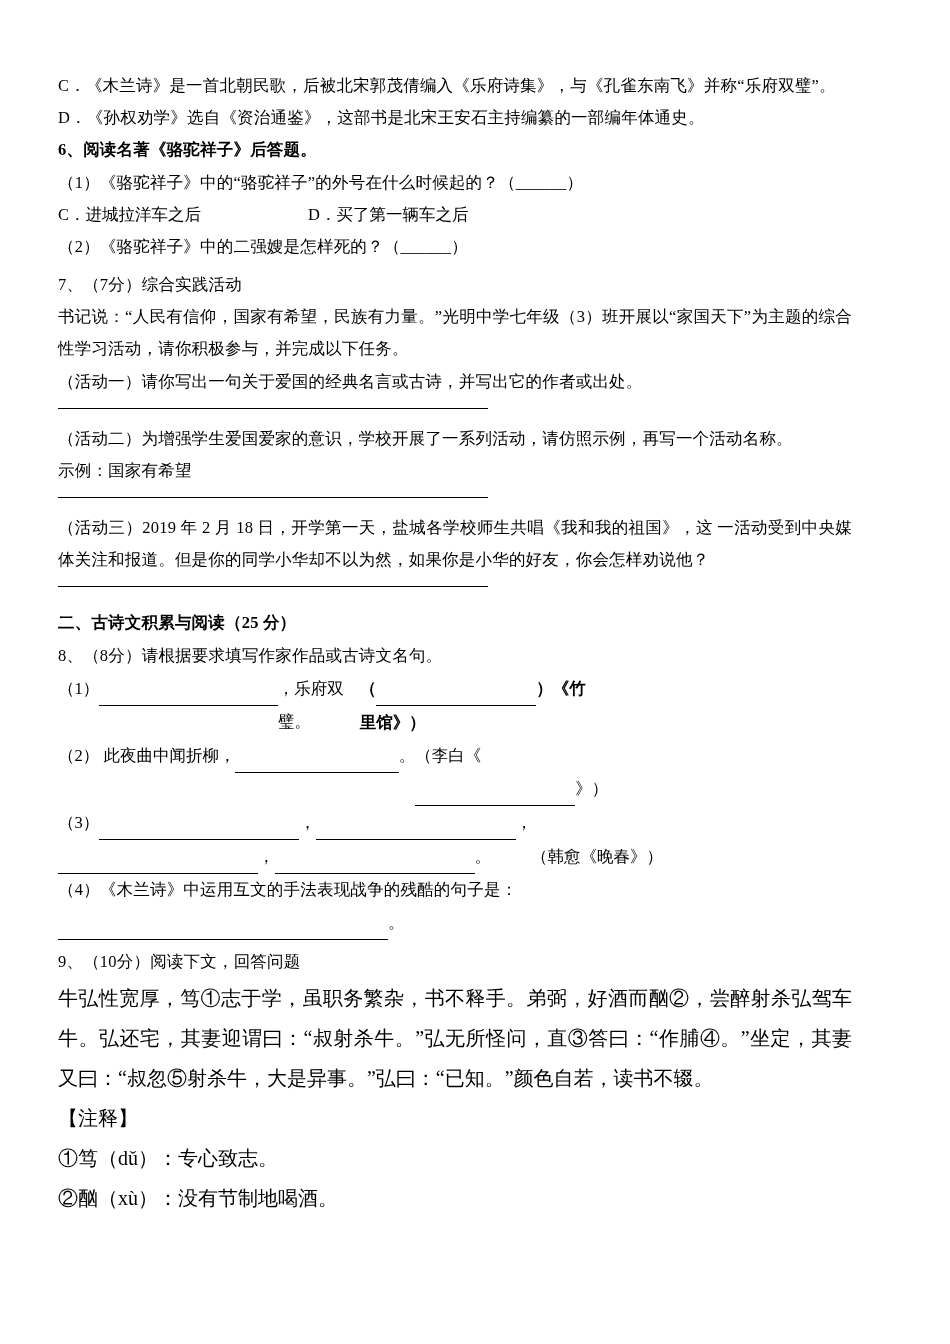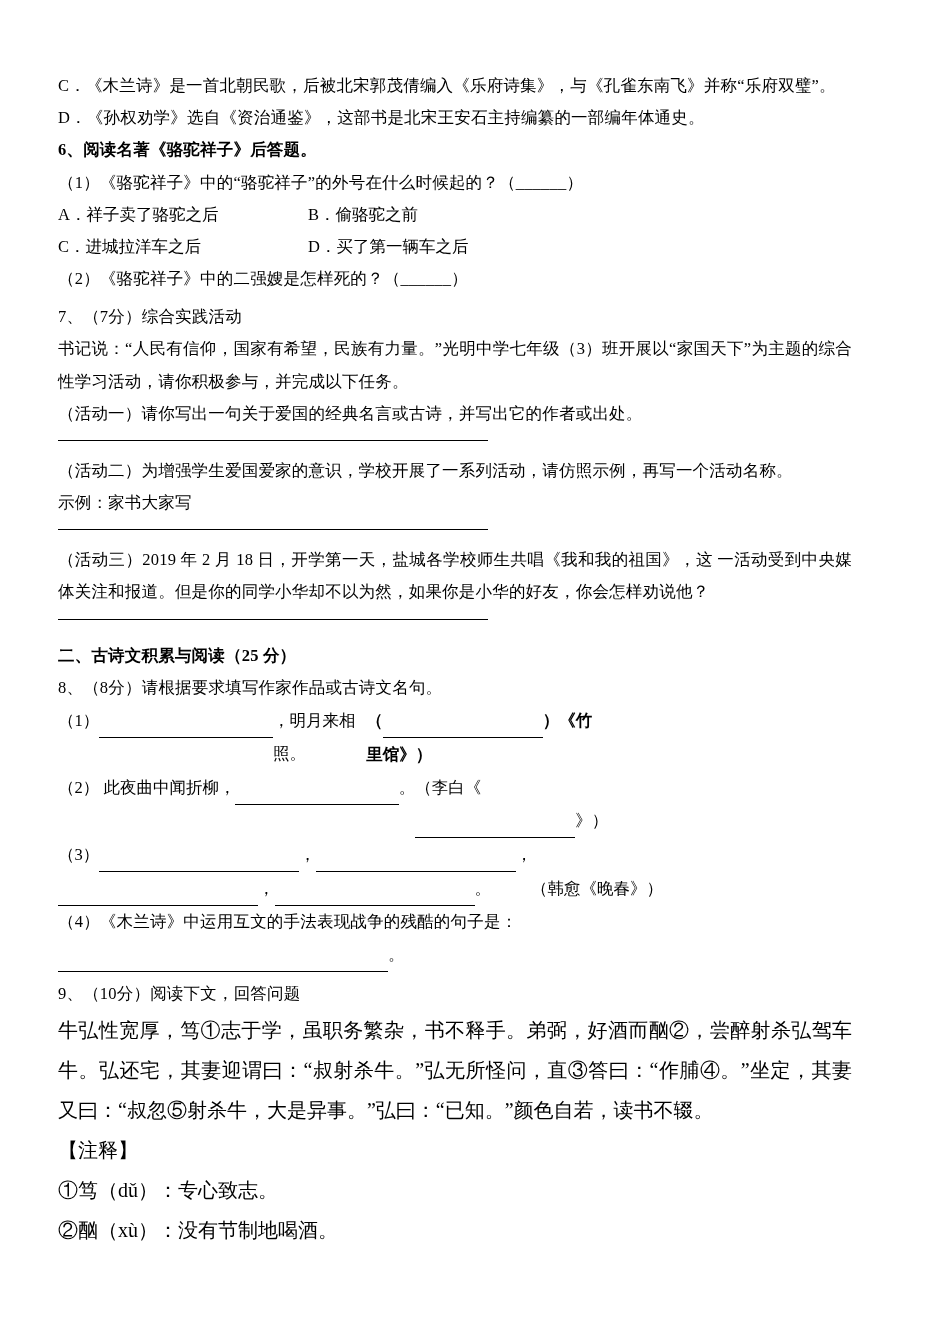--- a/index.html
+++ b/index.html
@@ -73,49 +73,45 @@
 
 <div class="page">
 
   <div class="line">C．《木兰诗》是一首北朝民歌，后被北宋郭茂倩编入《乐府诗集》，与《孔雀东南飞》并称“乐府双璧”。</div>
   <div class="line">D．《孙权劝学》选自《资治通鉴》，这部书是北宋王安石主持编纂的一部编年体通史。</div>
 
   <div class="line bold">6、阅读名著《骆驼祥子》后答题。</div>
   <div class="line">（1）《骆驼祥子》中的“骆驼祥子”的外号在什么时候起的？（______）</div>
 
   <div class="opt-row">
-    <span class="opt-a">A．祥子卖了骆驼之后</span>
-    <span class="opt-b">B．偷骆驼之前</span>
-  </div>
-  <div class="opt-row">
     <span class="opt-a">C．进城拉洋车之后</span>
     <span class="opt-b">D．买了第一辆车之后</span>
   </div>
 
   <div class="line">（2）《骆驼祥子》中的二强嫂是怎样死的？（______）</div>
 
   <div class="small-gap"></div>
   <div class="line">7、（7分）综合实践活动</div>
   <div class="line txt-just">书记说：“人民有信仰，国家有希望，民族有力量。”光明中学七年级（3）班开展以“家国天下”为主题的综合性学习活动，请你积极参与，并完成以下任务。</div>
   <div class="line">（活动一）请你写出一句关于爱国的经典名言或古诗，并写出它的作者或出处。</div>
   <div class="rule short"></div>
   <div class="line">（活动二）为增强学生爱国爱家的意识，学校开展了一系列活动，请仿照示例，再写一个活动名称。</div>
-  <div class="line">示例：家书大家写</div>
+  <div class="line">示例：国家有希望</div>
   <div class="rule mid"></div>
   <div class="line txt-just">（活动三）2019 年 2 月 18 日，开学第一天，盐城各学校师生共唱《我和我的祖国》，这 一活动受到中央媒体关注和报道。但是你的同学小华却不以为然，如果你是小华的好友，你会怎样劝说他？</div>
   <div class="rule long"></div>
 
   <div class="small-gap"></div>
   <div class="line bold">二、古诗文积累与阅读（25 分）</div>
   <div class="line"><span>8、（8分）请根据要求填写作家作品或古诗文名句。</span></div>
 
   <div class="fill-row">
     <span class="fill-left">（1）</span>
     <span class="u u215">&nbsp;</span>
-    <span>，明月来相照。</span>
+    <span>，乐府双璧。</span>
     <span class="fill-right"><span>（</span><span class="u u120">&nbsp;</span><span>）《竹里馆》）</span></span>
   </div>
 
   <div class="fill-row">
     <span class="fill-left">（2） 此夜曲中闻折柳，</span>
     <span class="u u215">&nbsp;</span>
     <span>。</span>
     <span class="fill-right2"><span>（李白《</span><span class="u u120">&nbsp;</span><span>》）</span></span>
   </div>
 

